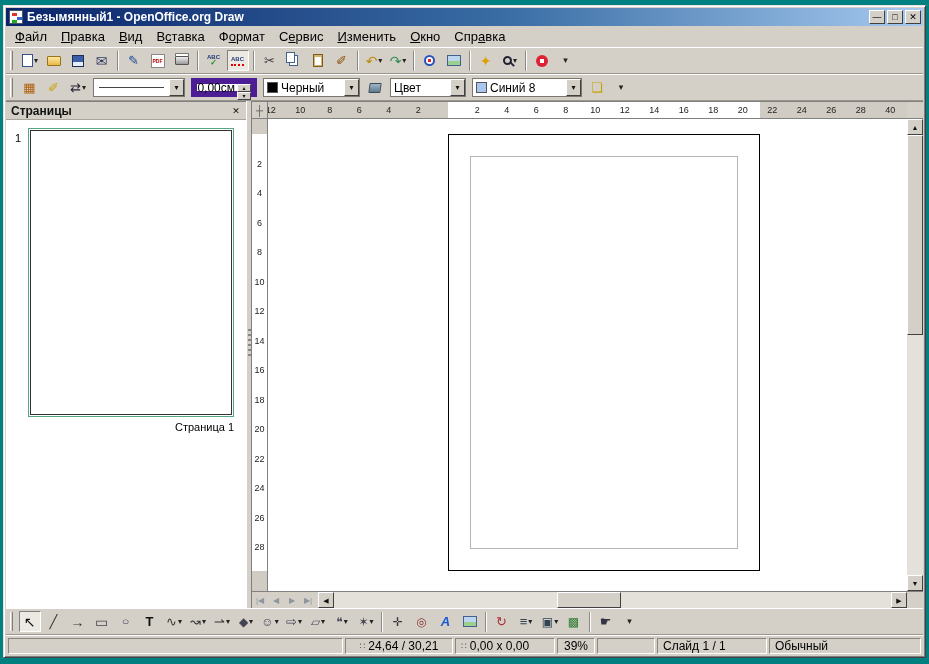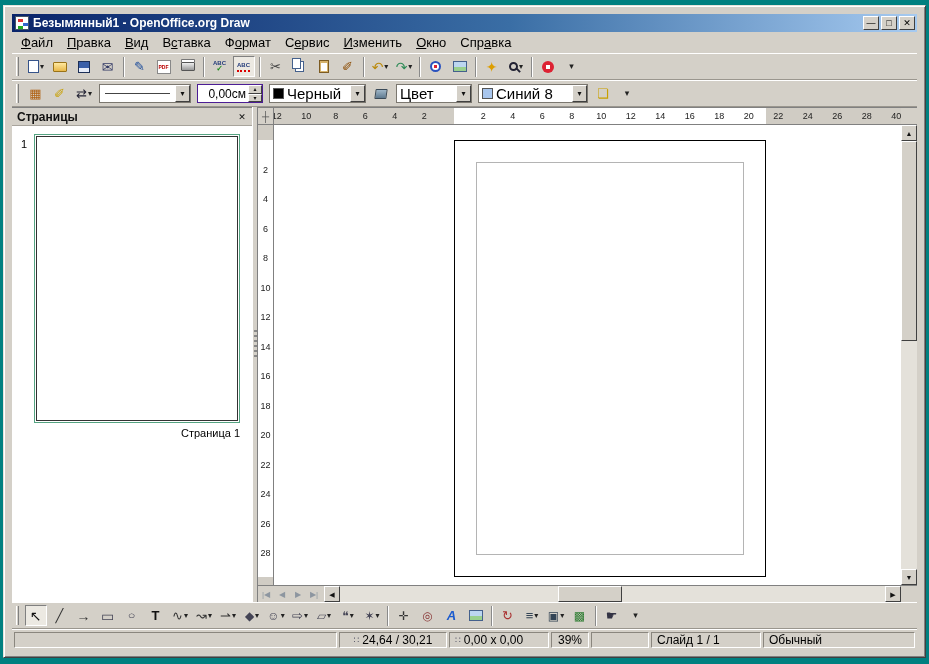--- a/index.html
+++ b/index.html
@@ -5,21 +5,21 @@
   *{box-sizing:border-box}
   html,body{margin:0;padding:0}
   body{width:929px;height:664px;background:#008080;overflow:hidden;
        font-family:"Liberation Sans",sans-serif;font-size:12px;color:#000}
   button{font-family:"Liberation Sans",sans-serif;cursor:default}
   u{text-decoration:underline}
 
   .window{position:absolute;left:3px;top:5px;right:3px;bottom:6px;background:#d4d0c8;
           border:1px solid;border-color:#e8e4dc #404040 #404040 #e8e4dc;
           box-shadow:inset 1px 1px 0 #fff,inset -1px -1px 0 #808080;
-          display:flex;flex-direction:column;padding:8px}
+          display:flex;flex-direction:column;padding:2px}
 
   
   .titlebar{flex:0 0 18px;height:18px;background:linear-gradient(90deg,#0a246a,#3a6ea5 55%,#a6caf0);
             display:flex;align-items:center;color:#fff;font-weight:bold;font-size:12px;padding:0 2px}
   .app-icon{width:14px;height:14px;margin:0 4px 0 1px;background:
       linear-gradient(#d33,#d33) 2px 2px/5px 3px no-repeat,
       linear-gradient(#36c,#36c) 7px 6px/5px 3px no-repeat,
       linear-gradient(#2a2,#2a2) 2px 9px/5px 3px no-repeat,#fff;
       border:1px solid #456;display:inline-block}
   .title-text{flex:1;white-space:nowrap;overflow:hidden}
@@ -55,29 +55,29 @@
   [data-cls="clipboard"] .glyph{width:10px;height:13px;background:linear-gradient(#fff,#fff) 50% 60%/6px 8px no-repeat,#d6b26a;border:1px solid #7c5b22}
   [data-cls="hyperlink"] .glyph{width:11px;height:11px;border:2px solid #2a52be;border-radius:50%;background:radial-gradient(circle,#d23 0 30%,#fff 31%)}
   [data-cls="picture"] .glyph{width:14px;height:11px;border:1px solid #44608c;background:linear-gradient(180deg,#bcd6f0 55%,#9ad08e 55%)}
   [data-cls="magnifier"] .glyph{width:9px;height:9px;border:2px solid #223;border-radius:50%;position:relative}
   [data-cls="magnifier"] .glyph::after{content:"";position:absolute;width:6px;height:2px;background:#223;transform:rotate(45deg);right:-5px;bottom:-2px}
   [data-cls="lifebuoy"] .glyph{width:12px;height:12px;border-radius:50%;background:radial-gradient(circle,#fff 0 28%,#d23 29%)}
   .paintcan{width:12px;height:10px;background:linear-gradient(#9fb6c8,#5f7a90);border:1px solid #3a4a58;display:inline-block;transform:skewX(-8deg);border-radius:1px}
 
   
   .combo{display:inline-flex;align-items:center;height:19px;background:#fff;border:1px solid #7b776f;margin:0 3px}
-  .combo-label{font-size:15px;padding-left:3px;white-space:nowrap;overflow:hidden;flex:1}
+  .combo-label{font-size:12px;padding-left:3px;white-space:nowrap;overflow:hidden;flex:1}
   .dd-btn{width:15px;align-self:stretch;background:#d4d0c8;border:1px solid;border-color:#fff #404040 #404040 #fff;font-size:8px;padding:0;margin-left:auto;color:#111}
   .w-linestyle{width:92px}
   .w-linecolor{width:97px}
   .w-fillstyle{width:76px}
   .w-fillcolor{width:110px}
   .ls-line{flex:1;border-top:1px solid #444;margin:0 5px}
   .swatch{width:11px;height:11px;border:1px solid #555;margin-left:3px;flex:0 0 11px}
-  .spin{width:66px;height:19px;background:#fff;border:1px solid #4c1d95;display:inline-flex;align-items:center;margin:0 3px}
+  .spin{width:66px;height:19px;background:#fff;border:6px solid #4c1d95;display:inline-flex;align-items:center;margin:0 3px}
   .spin-val{flex:1;text-align:right;font-size:12px;padding-right:2px;white-space:nowrap}
   .spin-btns{display:flex;flex-direction:column;width:14px;align-self:stretch}
   .spin-btns button{flex:1;font-size:6px;line-height:1;padding:0;background:#d4d0c8;border:1px solid;border-color:#fff #404040 #404040 #fff;color:#111}
 
   
   .main{flex:1;display:flex;min-height:0}
   .pages-panel{flex:0 0 240px;width:240px;background:#fff;display:flex;flex-direction:column;border-top:1px solid #808080}
   .panel-header{flex:0 0 18px;background:#d4d0c8;display:flex;align-items:center;border-bottom:1px solid #a8a49c}
   .panel-title{flex:1;font-size:12px;font-weight:bold;padding-left:5px;color:#111}
   .panel-close{width:14px;height:14px;border:none;background:transparent;font-size:9px;margin-right:3px;padding:0;color:#111}

